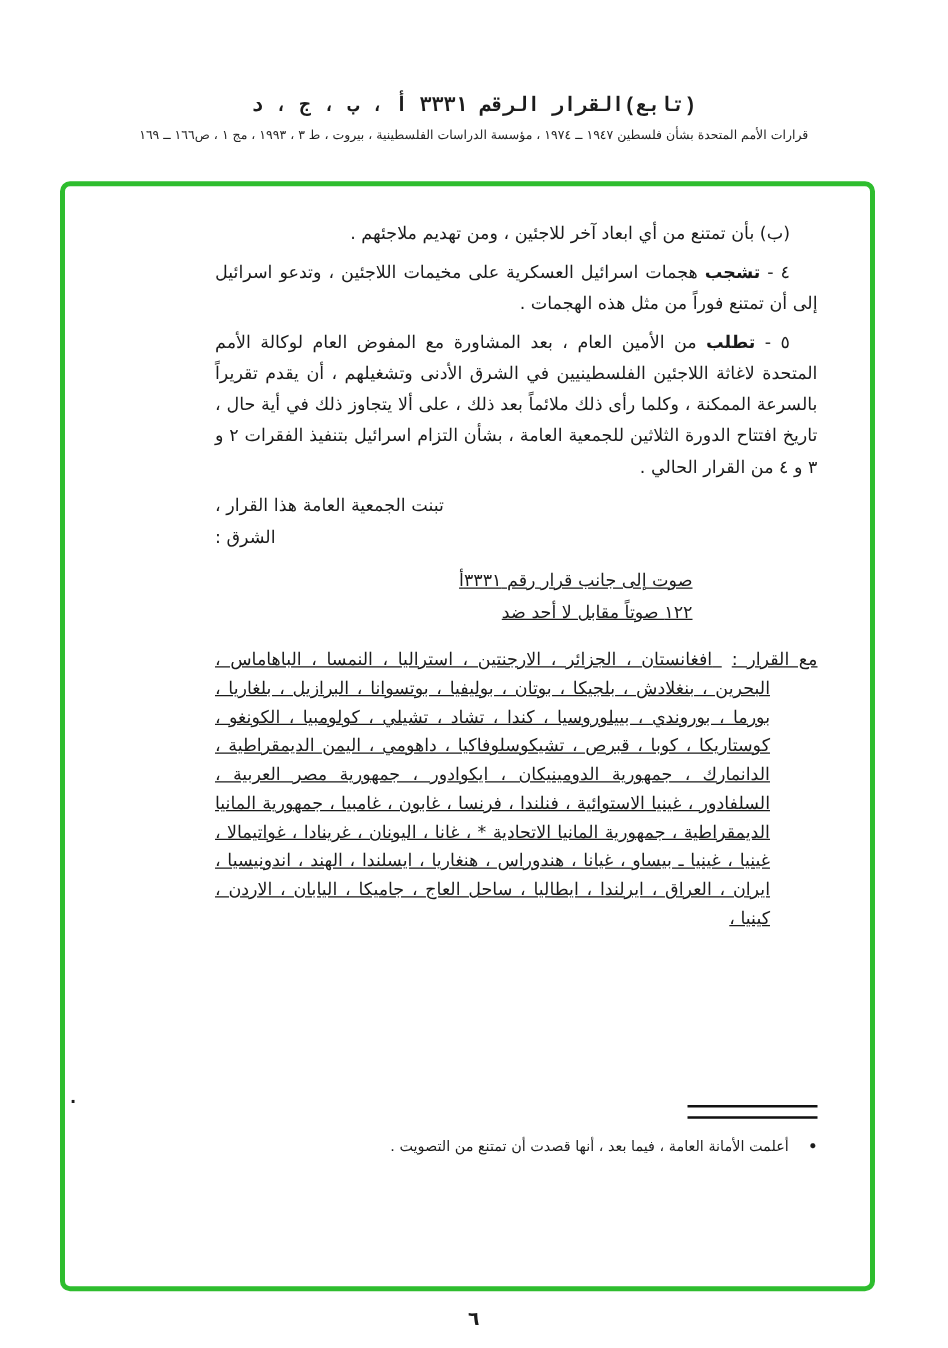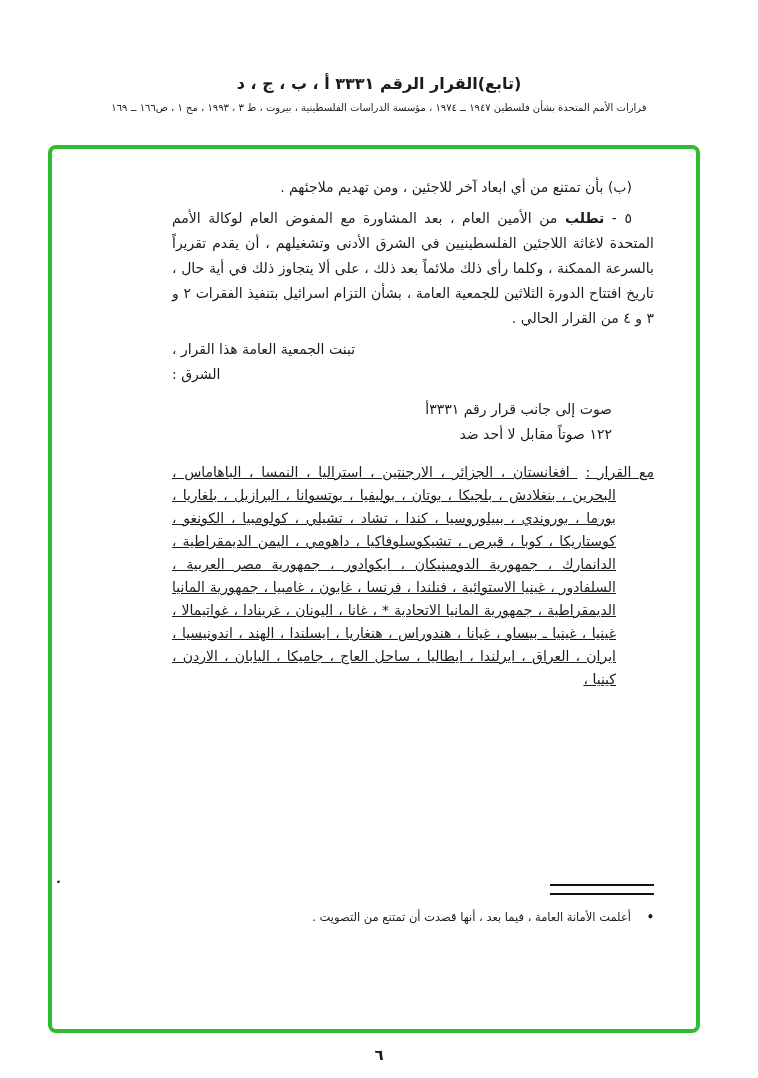--- a/index.html
+++ b/index.html
@@ -20,20 +20,21 @@
     top: 74px;
     left: 0;
     right: 0;
     text-align: center;
     direction: rtl;
   }
   .header-title {
     font-size: 16px;
     font-weight: bold;
     letter-spacing: 0.5px;
+    font-family: Liberation Mono, monospace;
   }
   .header-source {
     font-size: 10px;
     margin-top: 9px;
     color: #222;
   }
   .green-box {
     position: absolute;
     left: 48px;
     top: 145px;
@@ -58,23 +59,24 @@
     text-align: justify;
     text-indent: 22px;
   }
   .bold { font-weight: bold; }
   .adoption {
     margin: 4px 150px 10px 0;
     text-align: left;
     line-height: 25px;
   }
   .vote-header {
-    margin: 0 42px 14px 0;
+    margin: 0 100px 14px 0;
     text-align: right;
     line-height: 25px;
+    text-decoration: underline;
   }
   p.vote {
     margin: 0;
     padding-right: 38px;
     text-indent: -38px;
     text-align: justify;
     line-height: 23px;
     text-decoration: underline;
   }
   .vote-label { margin-left: 8px; }
@@ -126,20 +128,21 @@
   <div class="header">
     <div class="header-title">(تابع)القرار الرقم ٣٣٣١ أ ، ب ، ج ، د</div>
     <div class="header-source">قرارات الأمم المتحدة بشأن فلسطين ١٩٤٧ ــ ١٩٧٤ ، مؤسسة الدراسات الفلسطينية ، بيروت ، ط ٣ ، ١٩٩٣ ، مج ١ ، ص١٦٦ ــ ١٦٩</div>
   </div>
 
   <div class="green-box">
 
     <div class="content">
       <div id="paragraphs">
           <p class="body"><span>(ب) بأن تمتنع من أي ابعاد آخر للاجئين ، ومن تهديم ملاجئهم .</span></p>
+          <p class="body"><span>٤ - </span><span class="bold">تشجب</span><span> هجمات اسرائيل العسكرية على مخيمات اللاجئين ، وتدعو اسرائيل إلى أن تمتنع فوراً من مثل هذه الهجمات .</span></p>
           <p class="body"><span>٥ - </span><span class="bold">تطلب</span><span> من الأمين العام ، بعد المشاورة مع المفوض العام لوكالة الأمم المتحدة لاغاثة اللاجئين الفلسطينيين في الشرق الأدنى وتشغيلهم ، أن يقدم تقريراً بالسرعة الممكنة ، وكلما رأى ذلك ملائماً بعد ذلك ، على ألا يتجاوز ذلك في أية حال ، تاريخ افتتاح الدورة الثلاثين للجمعية العامة ، بشأن التزام اسرائيل بتنفيذ الفقرات ٢ و ٣ و ٤ من القرار الحالي .</span></p>
         </div>
 
       <div class="adoption" id="adoption">
           <div>تبنت الجمعية العامة هذا القرار ،</div>
           <div>الشرق :</div>
         </div>
 
       <div class="vote-header" id="vote-header">
           <div>صوت إلى جانب قرار رقم ٣٣٣١أ</div>

